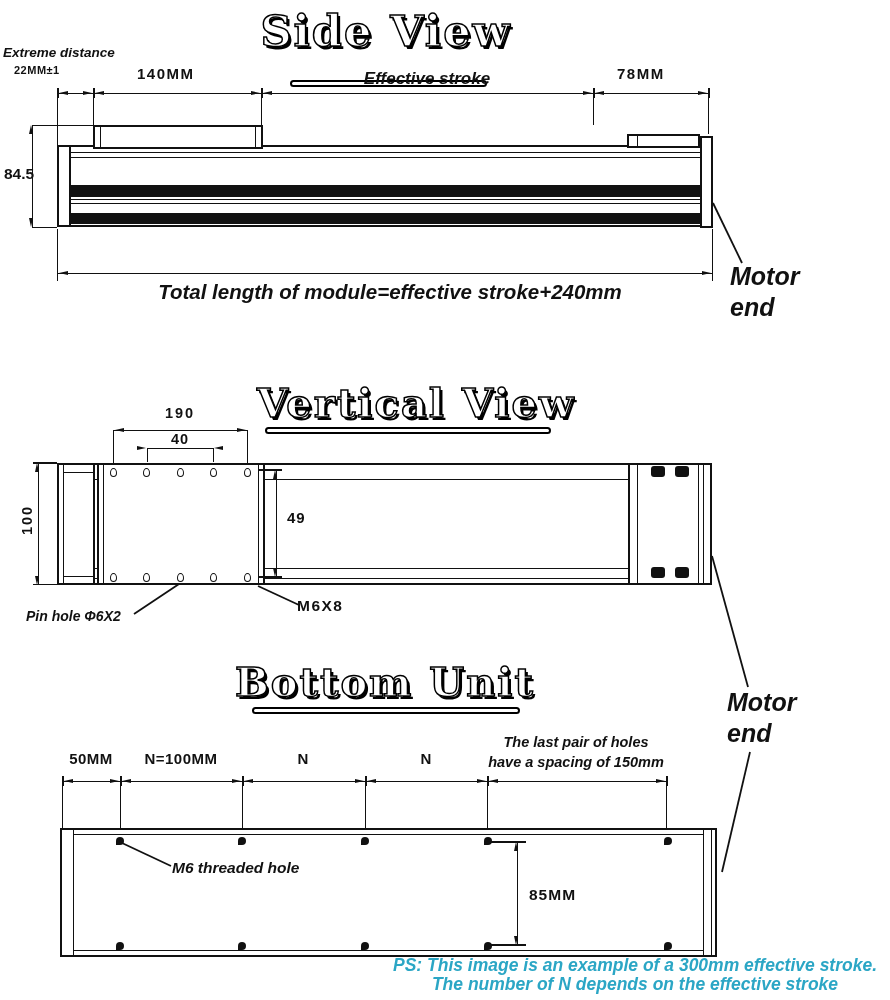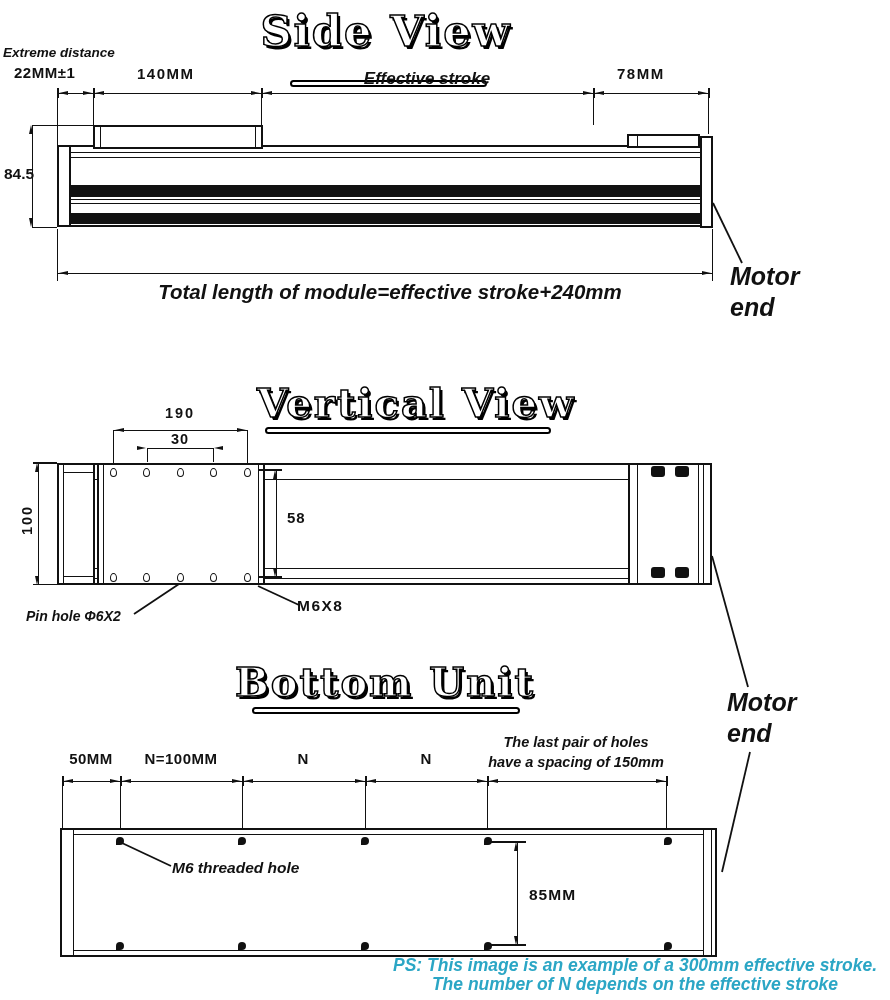--- a/index.html
+++ b/index.html
@@ -30,21 +30,21 @@
 </head>
 <body>
 
 <div class="canvas">
 
   <div class="title" style="left:236px;top:6px;width:300px;font-size:43px;">Side View</div>
   <div class="tbar" style="left:290px;top:80px;width:193px;"></div>
 
 
   <div class="lbl it" style="left:3px;top:45px;font-size:13.5px;">Extreme distance</div>
-  <div class="lbl" style="left:14px;top:64px;font-size:15px;letter-spacing:.5px;">22MM±1</div>
+  <div class="lbl" style="left:14px;top:64px;font-size:11px;letter-spacing:.5px;">22MM±1</div>
   <div class="lbl" style="left:137px;top:65px;font-size:15px;letter-spacing:1.5px;">140MM</div>
   <div class="lbl it ctr" style="left:330px;top:69px;width:194px;font-size:17px;">Effective stroke</div>
   <div class="lbl" style="left:617px;top:65px;font-size:15px;letter-spacing:1.5px;">78MM</div>
 
   <div class="hl" style="left:57px;top:92.5px;width:652px;"></div>
   <div class="tick" style="left:57px;top:88px;"></div>
   <div class="tick" style="left:93px;top:88px;"></div>
   <div class="tick" style="left:261px;top:88px;"></div>
   <div class="tick" style="left:593px;top:88px;"></div>
   <div class="tick" style="left:708px;top:88px;"></div>
@@ -102,21 +102,21 @@
   <div class="title" style="left:257px;top:379px;width:300px;font-size:40px;">Vertical View</div>
   <div class="tbar" style="left:265px;top:427px;width:282px;"></div>
 
   <div class="lbl ctr" style="left:158px;top:405px;width:44px;font-size:14.5px;letter-spacing:2px;">190</div>
   <div class="hl" style="left:113px;top:429.5px;width:134px;"></div>
   <div class="al" style="left:114.5px;top:427.6px;"></div>
   <div class="ar" style="left:237px;top:427.6px;"></div>
   <div class="vl" style="left:113px;top:430px;height:33px;"></div>
   <div class="vl" style="left:246.5px;top:430px;height:33px;"></div>
 
-  <div class="lbl ctr" style="left:166px;top:431px;width:28px;font-size:14.5px;letter-spacing:1px;">30</div>
+  <div class="lbl ctr" style="left:166px;top:431px;width:28px;font-size:14.5px;letter-spacing:1px;">40</div>
   <div class="hl" style="left:147px;top:447.5px;width:66px;"></div>
   <div class="ar" style="left:137px;top:445.6px;"></div>
   <div class="al" style="left:214px;top:445.6px;"></div>
   <div class="vl" style="left:146.5px;top:448px;height:14px;"></div>
   <div class="vl" style="left:213px;top:448px;height:14px;"></div>
 
   <div class="lbl ctr" style="left:5px;top:512px;width:44px;font-size:14.5px;letter-spacing:2px;transform:rotate(-90deg);">100</div>
   <div class="vl" style="left:37.5px;top:463px;height:122px;"></div>
   <div class="au" style="left:35.2px;top:463px;"></div>
   <div class="ad" style="left:35.2px;top:576px;"></div>
@@ -151,21 +151,21 @@
 
   <div class="rect" style="left:628px;top:463px;width:84px;height:122px;"></div>
   <div class="vl" style="left:637px;top:464px;height:119px;"></div>
   <div class="vl" style="left:698px;top:464px;height:119px;"></div>
   <div class="vl" style="left:703px;top:464px;height:119px;"></div>
   <div class="bolt" style="left:651px;top:466px;"></div>
   <div class="bolt" style="left:675px;top:466px;"></div>
   <div class="bolt" style="left:651px;top:567px;"></div>
   <div class="bolt" style="left:675px;top:567px;"></div>
 
-  <div class="lbl" style="left:287px;top:509px;font-size:15px;letter-spacing:1px;">58</div>
+  <div class="lbl" style="left:287px;top:509px;font-size:15px;letter-spacing:1px;">49</div>
   <div class="vl" style="left:275.5px;top:470px;height:107px;"></div>
   <div class="au" style="left:273.2px;top:470px;"></div>
   <div class="ad" style="left:273.2px;top:568px;"></div>
   <div class="hl" style="left:258px;top:469.4px;width:24px;height:1.2px;"></div>
   <div class="hl" style="left:258px;top:576.4px;width:24px;height:1.2px;"></div>
 
   <div class="lbl it" style="left:26px;top:608px;font-size:14px;">Pin hole Φ6X2</div>
   <div class="lbl" style="left:297px;top:597px;font-size:15.5px;letter-spacing:1.5px;">M6X8</div>
 
   <div class="title" style="left:235px;top:658px;width:300px;font-size:40px;">Bottom Unit</div>

